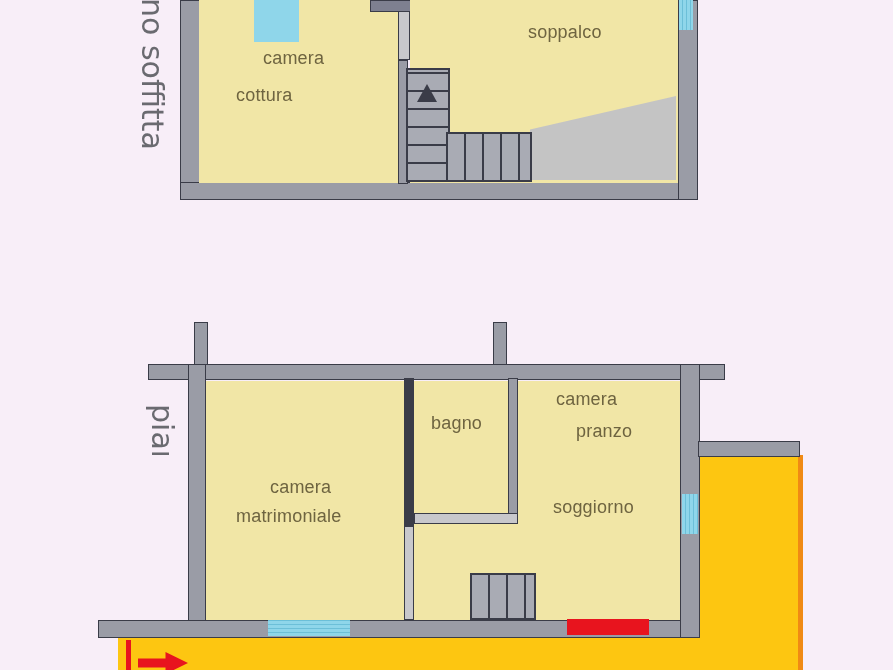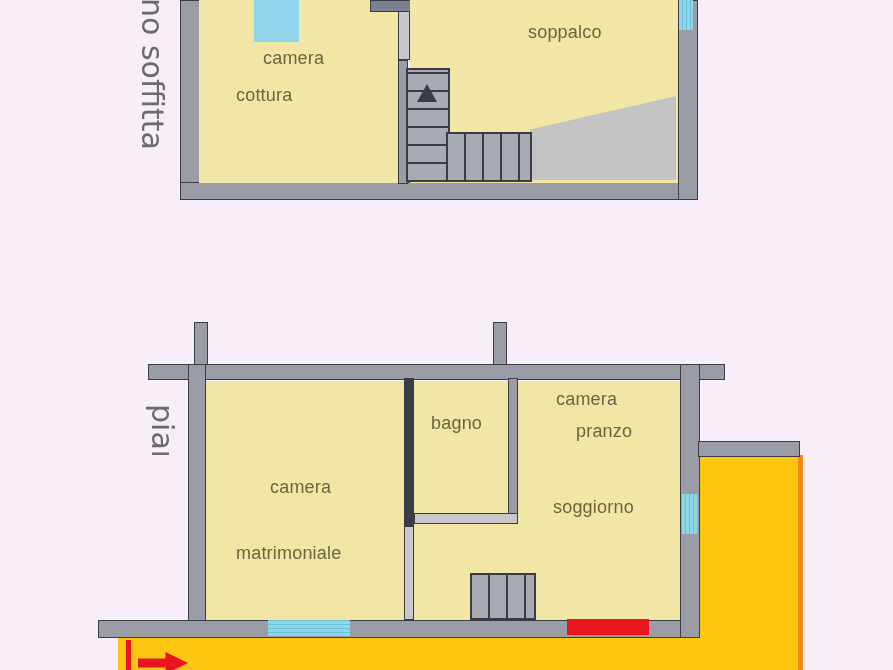--- a/index.html
+++ b/index.html
@@ -86,21 +86,21 @@
   <div class="room" style="left:518px; top:381px; width:162px; height:239px;"></div>
   <div class="room" style="left:414px; top:524px; width:110px; height:96px;"></div>
 
   <div class="stairs" style="left:470px; top:573px; width:66px; height:47px;"></div>
 
   <div class="window" style="left:268px; top:620px; width:82px; height:16px;"></div>
   <div class="windowv" style="left:682px; top:494px; width:16px; height:40px;"></div>
   <div class="abs" style="left:567px; top:619px; width:82px; height:16px; background:#e8141e;"></div>
 
   <div class="label" style="left:270px; top:477px;">camera</div>
-  <div class="label" style="left:236px; top:506px;margin-top:37px;">matrimoniale</div>
+  <div class="label" style="left:236px; top:506px;">matrimoniale</div>
   <div class="label" style="left:431px; top:413px;">bagno</div>
   <div class="label" style="left:556px; top:389px;">camera</div>
   <div class="label" style="left:576px; top:421px;">pranzo</div>
   <div class="label" style="left:553px; top:497px;">soggiorno</div>
 
   <div class="abs" style="left:126px; top:640px; width:5px; height:30px; background:#e8141e;"></div>
   <div class="abs" style="left:138px; top:652px; width:50px; height:22px; background:#e8141e; clip-path:polygon(0 30%, 55% 30%, 55% 0, 100% 50%, 55% 100%, 55% 70%, 0 70%);"></div>
 </div>
 
 </body></html>

